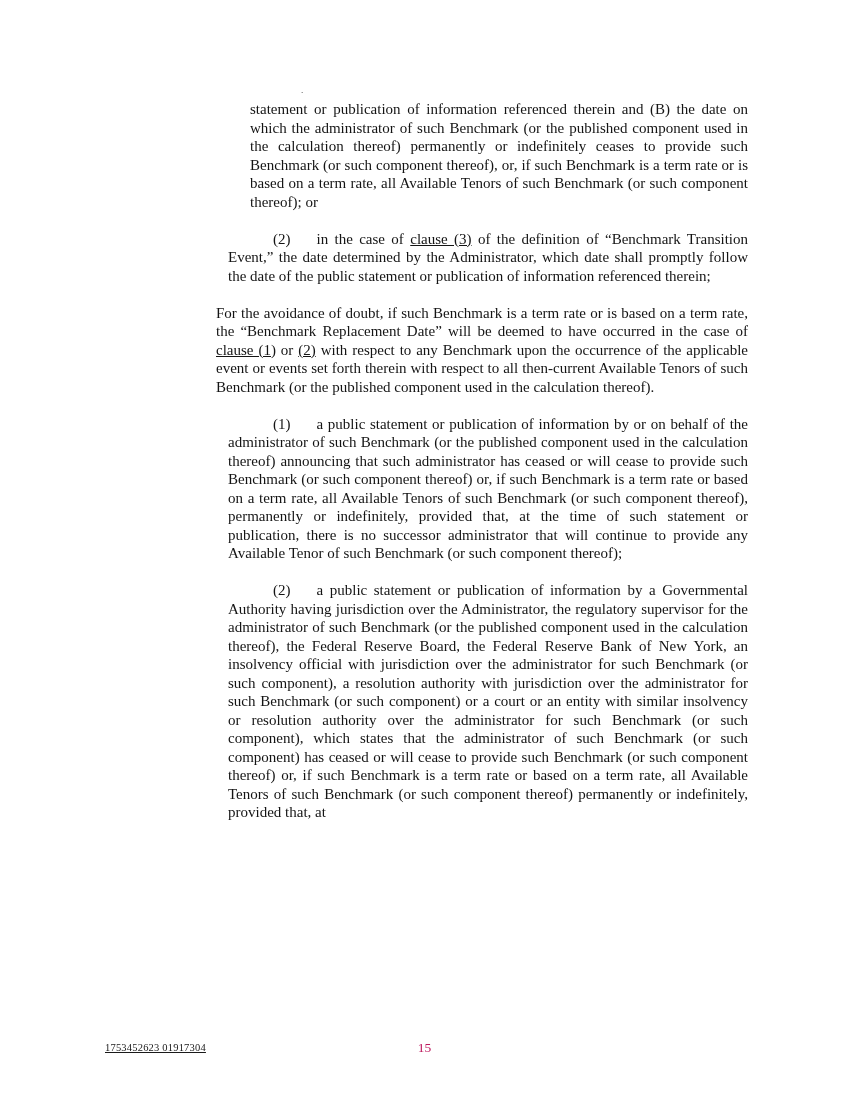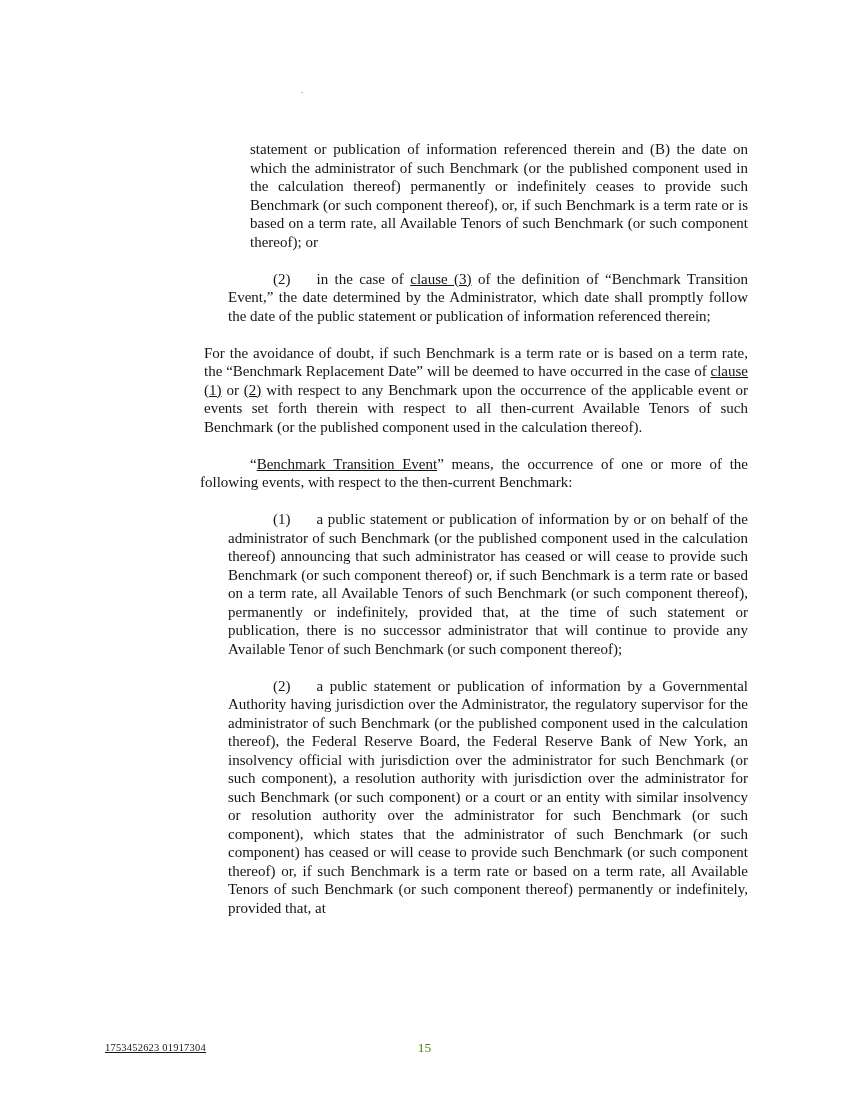--- a/index.html
+++ b/index.html
@@ -21,23 +21,23 @@
     left: 200px;
     top: 100px;
     width: 548px;
     font-size: 15px;
     line-height: 18.5px;
     text-align: justify;
   }
   .para {
     margin: 0 0 18.5px 0;
   }
-  .p-indent1 { margin-left: 50px; margin-top: 40px; }
+  .p-indent1 { margin-left: 50px; }
   .p-numbered { margin-left: 28px; text-indent: 45px; }
-  .p-body { margin-left: 4px; }
+  .p-body { margin-left: 16px; }
   .p-first-indent { text-indent: 50px; }
   .tab { display: inline-block; width: 26px; }
   .underline { text-decoration: underline; }
   .stray-mark {
     position: absolute;
     left: 301px;
     top: 86px;
     font-size: 9px;
     line-height: 9px;
     color: #222;
@@ -51,34 +51,33 @@
     color: #1a1a1a;
     text-decoration: underline;
   }
   .page-number {
     position: absolute;
     left: 0;
     right: 0;
     top: 1040px;
     text-align: center;
     font-size: 13.5px;
-    color: #4d7c0f;
+    color: #be185d;
   }
 </style>
 </head>
 <body>
 
 <div class="page">
   <span class="stray-mark">.</span>
 
   <main class="content">
       <p class="para p-indent1"><span>statement or publication of information referenced therein and (B) the date on which the administrator of such Benchmark (or the published component used in the calculation thereof) permanently or indefinitely ceases to provide such Benchmark (or such component thereof), or, if such Benchmark is a term rate or is based on a term rate, all Available Tenors of such Benchmark (or such component thereof); or</span></p>
       <p class="para p-numbered"><span>(2)</span><span class="tab"></span><span>in the case of </span><span class="underline">clause (3)</span><span> of the definition of “Benchmark Transition Event,” the date determined by the Administrator, which date shall promptly follow the date of the public statement or publication of information referenced therein;</span></p>
       <p class="para p-body"><span>For the avoidance of doubt, if such Benchmark is a term rate or is based on a term rate, the “Benchmark Replacement Date” will be deemed to have occurred in the case of </span><span class="underline">clause (1)</span><span> or </span><span class="underline">(2)</span><span> with respect to any Benchmark upon the occurrence of the applicable event or events set forth therein with respect to all then-current Available Tenors of such Benchmark (or the published component used in the calculation thereof).</span></p>
-      <p class="para p-first-indent"><span>“</span><span class="underline">Benchmark Transition Event</span><span>” means, the occurrence of one or more of the following events, with respect to the then-current Benchmark:</span></p>
       <p class="para p-numbered"><span>(1)</span><span class="tab"></span><span>a public statement or publication of information by or on behalf of the administrator of such Benchmark (or the published component used in the calculation thereof) announcing that such administrator has ceased or will cease to provide such Benchmark (or such component thereof) or, if such Benchmark is a term rate or based on a term rate, all Available Tenors of such Benchmark (or such component thereof), permanently or indefinitely, provided that, at the time of such statement or publication, there is no successor administrator that will continue to provide any Available Tenor of such Benchmark (or such component thereof);</span></p>
       <p class="para p-numbered"><span>(2)</span><span class="tab"></span><span>a public statement or publication of information by a Governmental Authority having jurisdiction over the Administrator, the regulatory supervisor for the administrator of such Benchmark (or the published component used in the calculation thereof), the Federal Reserve Board, the Federal Reserve Bank of New York, an insolvency official with jurisdiction over the administrator for such Benchmark (or such component), a resolution authority with jurisdiction over the administrator for such Benchmark (or such component) or a court or an entity with similar insolvency or resolution authority over the administrator for such Benchmark (or such component), which states that the administrator of such Benchmark (or such component) has ceased or will cease to provide such Benchmark (or such component thereof) or, if such Benchmark is a term rate or based on a term rate, all Available Tenors of such Benchmark (or such component thereof) permanently or indefinitely, provided that, at</span></p>
     </main>
 
   <div class="footer-id">1753452623 01917304</div>
 
   <div class="page-number">15</div>
 </div>
 
 </body></html>

